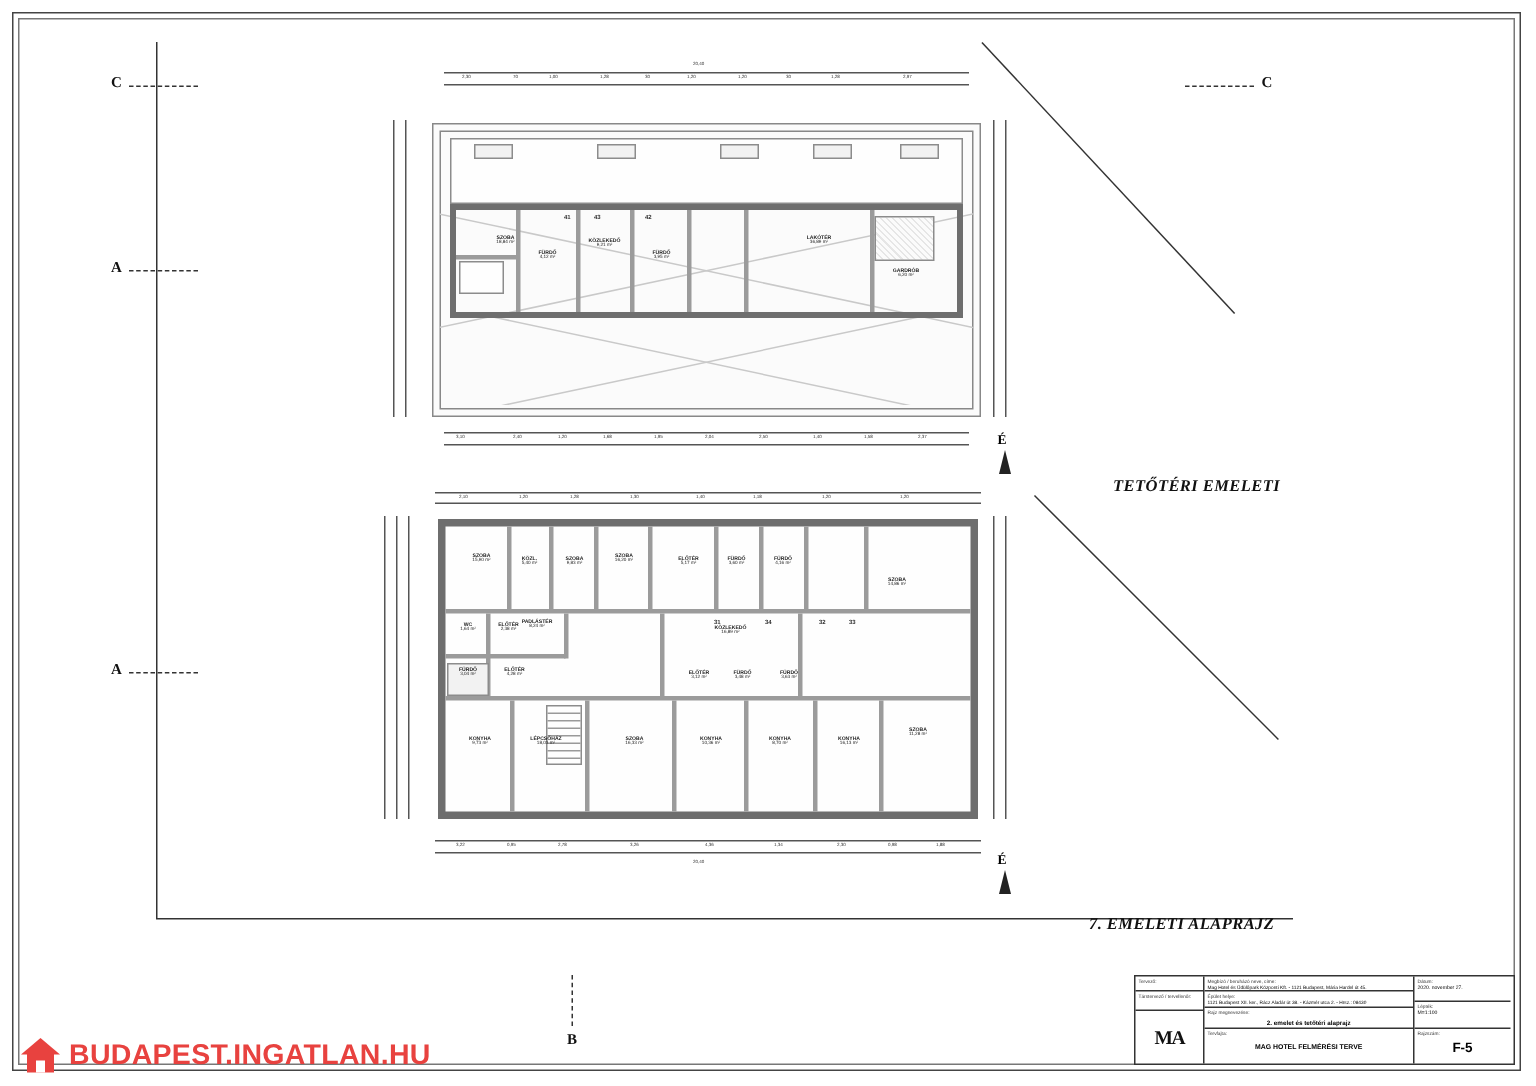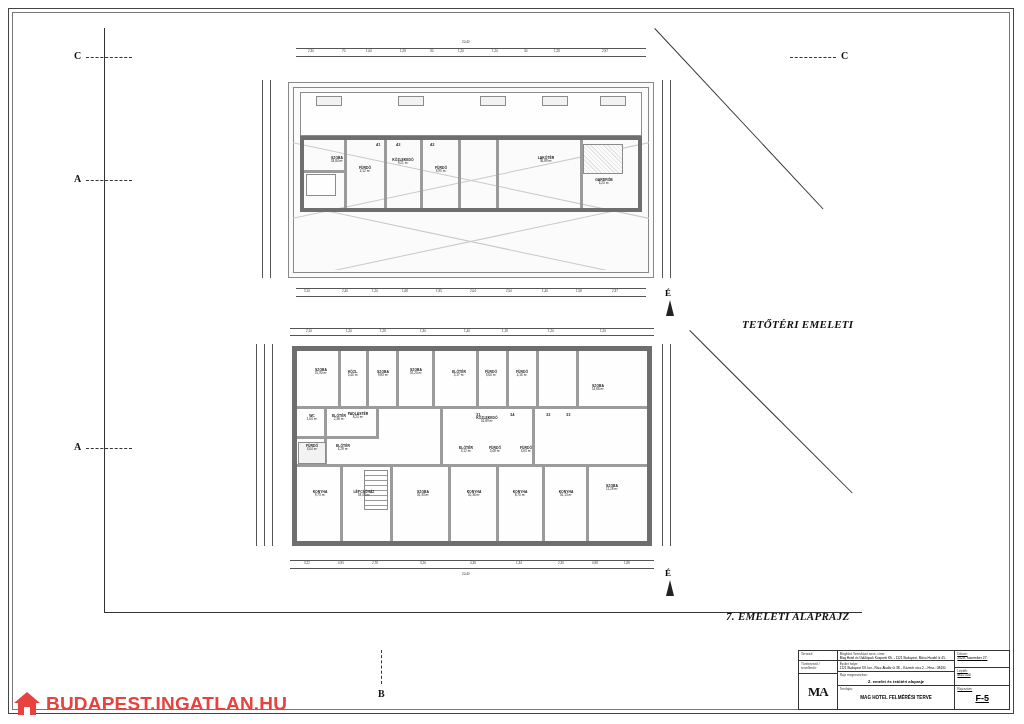--- a/index.html
+++ b/index.html
@@ -37,23 +37,23 @@
   .dim{position:absolute;font-size:3px;color:#333;white-space:nowrap;font-family:"Liberation Sans",sans-serif;}
   .dimline{position:absolute;background:#555;height:1px;}
   .dimv{position:absolute;background:#555;width:1px;}
 
   
   .north{position:absolute;}
   .north .tri{width:0;height:0;border-left:4px solid transparent;border-right:4px solid transparent;border-bottom:16px solid #222;}
   .north .lbl{position:absolute;top:-12px;left:-1px;font-size:9px;font-weight:bold;font-family:"Liberation Serif",serif;}
 
   
-  .titleblock{position:absolute;right:14px;bottom:14px;width:212px;height:60px;border:1px solid #333;box-sizing:border-box;background:#fff;display:flex;font-size:3.6px;}
+  .titleblock{position:absolute;right:14px;bottom:14px;width:254px;height:60px;border:1px solid #333;box-sizing:border-box;background:#fff;display:flex;font-size:3.6px;}
   .tb-col{display:flex;flex-direction:column;border-right:1px solid #333;box-sizing:border-box;}
-  .tb-col:last-child{border-right:none;text-decoration:underline;}
+  .tb-col:last-child{border-right:none;}
   .tb-cell{border-bottom:1px solid #333;box-sizing:border-box;padding:1px 2px;overflow:hidden;}
   .tb-cell:last-child{border-bottom:none;}
   .tb-k{font-size:3.2px;color:#333;}
   .tb-v{font-size:3.6px;color:#000;font-weight:bold;}
   .logo-mark{font-family:"Liberation Serif",serif;font-weight:bold;font-size:13px;letter-spacing:-1px;color:#111;}
 
   
   .watermark{position:absolute;left:14px;bottom:8px;display:flex;align-items:center;gap:6px;}
   .wm-icon{width:26px;height:24px;position:relative;}
   .wm-icon .roofx{position:absolute;left:0;top:0;width:0;height:0;border-left:13px solid transparent;border-right:13px solid transparent;border-bottom:11px solid #e8423f;}

